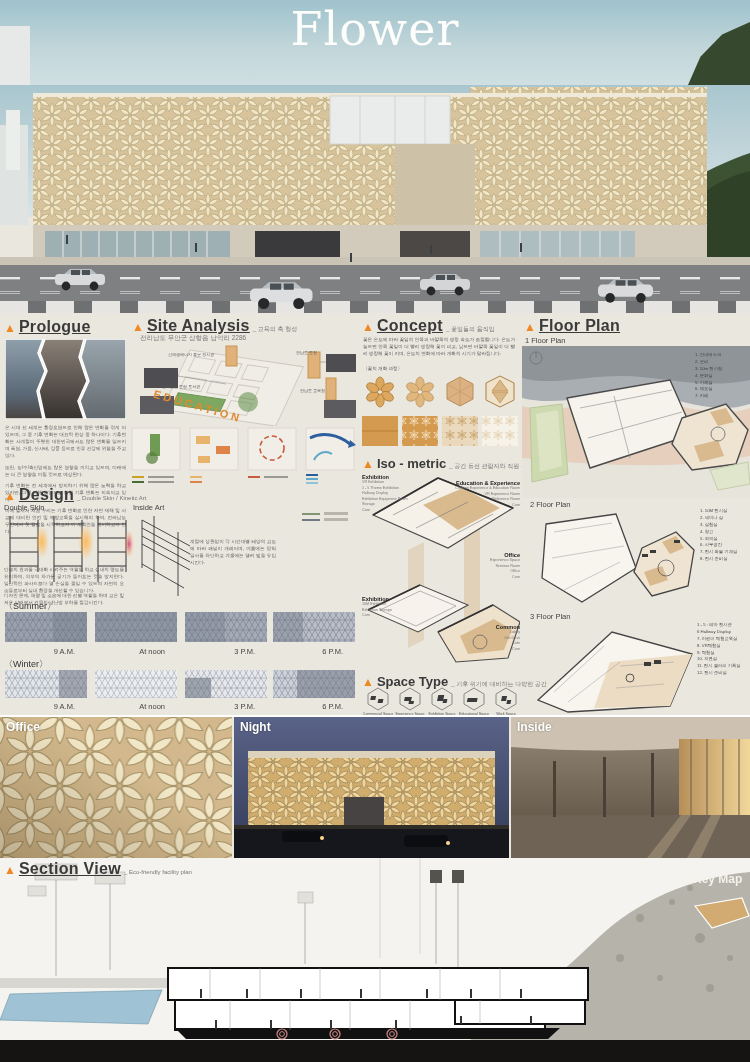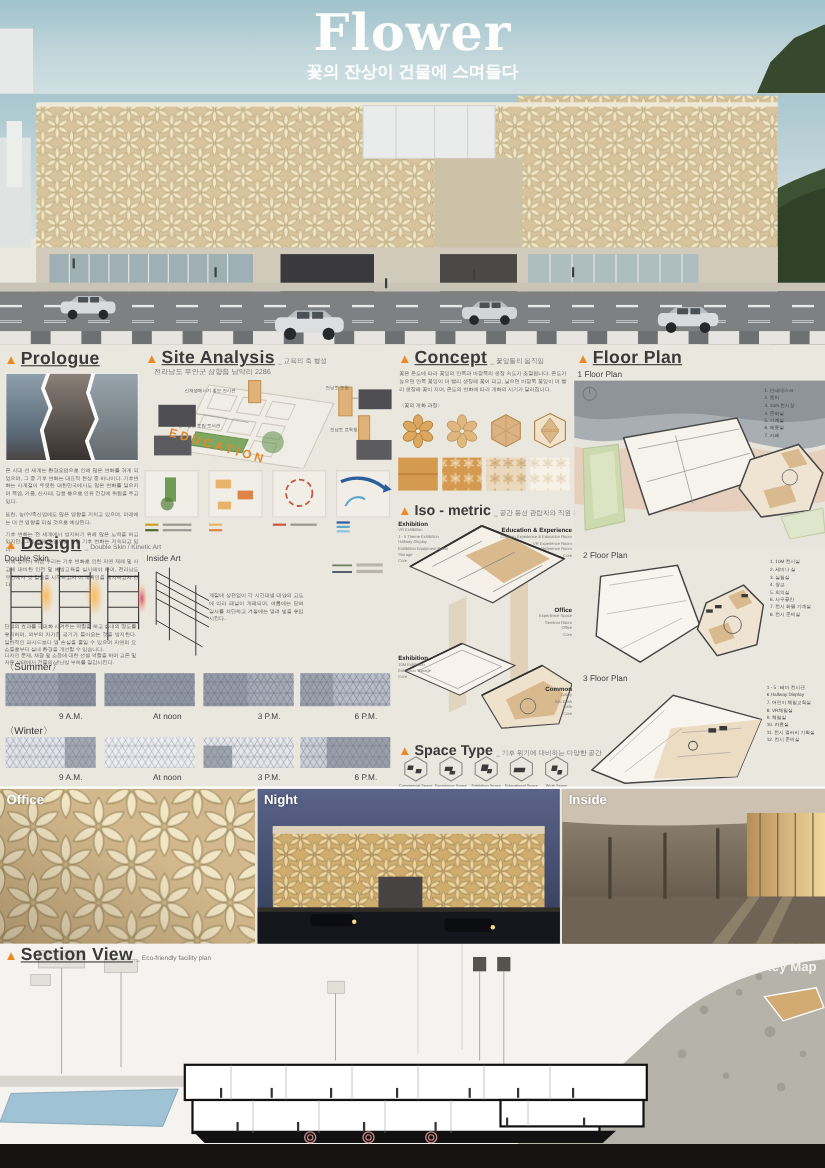--- a/index.html
+++ b/index.html
@@ -2,21 +2,21 @@
 <html><head>
 <meta charset="utf-8">
 <style>
   html,body{margin:0;padding:0;background:#777;}
   .board{position:relative;width:750px;height:1062px;margin:0 auto;background:#eae7df;
          font-family:"Liberation Sans",sans-serif;overflow:hidden;}
   .abs{position:absolute;}
   
   .hdr{left:0;top:0;width:750px;height:85px;background:linear-gradient(180deg,#9fc2cc 0%,#c3d7db 60%,#cfdfe2 100%);}
   .title{left:0;top:2px;width:750px;text-align:center;color:#fdfdfb;
-         font-family:"DejaVu Serif",serif;font-weight:bold;font-size:46px;letter-spacing:1px;}
+         font-family:"DejaVu Serif",serif;font-weight:normal;font-size:46px;letter-spacing:1px;}
   .subtitle{left:0;top:56px;width:750px;text-align:center;color:#ffffff;font-weight:bold;font-size:15px;}
   
   .h1row{display:flex;align-items:baseline;gap:3px;}
   .tri{color:#ee8822;font-size:12px;line-height:1;}
   .h1{font-weight:bold;font-size:16px;color:#3a3a3a;letter-spacing:.3px;text-decoration:underline;}
   .h1s{font-weight:bold;font-size:13px;color:#3a3a3a;}
   .sub{font-size:6px;color:#777;}
   .lbl7{font-size:7.5px;color:#444;}
   .p{font-size:4.6px;color:#5a5a5a;line-height:1.55;text-align:justify;}
   .leg{font-size:4.3px;color:#4a4a4a;line-height:1.6;}
@@ -34,21 +34,20 @@
 </style>
 </head>
 <body>
 
 <div class="board">
 
   <div class="abs hdr"></div>
   <div class="abs" style="left:0;top:26px;width:30px;height:59px;background:#e6e9e7;"></div>
   <div class="abs" style="left:688px;top:22px;width:62px;height:63px;background:#36492e;clip-path:polygon(100% 0,100% 100%,0 100%,20% 55%,55% 20%);"></div>
   <div class="abs title">Flower</div>
-  <div class="abs subtitle">꽃의 잔상이 건물에 스며들다</div>
 
   <svg class="abs" style="left:0;top:85px;" width="750" height="228">
     <defs>
       <linearGradient id="sky" x1="0" y1="0" x2="0" y2="1">
         <stop offset="0" stop-color="#a9c6ce"></stop>
           <stop offset="1" stop-color="#d9e4e6"></stop>
       </linearGradient>
       <g id="f1" stroke="#a79468" stroke-width="0.5" fill="#f1e6c6">
         <path d="M0,-1C2.6,-3.2 2.6,-8 0,-11.6C-2.6,-8 -2.6,-3.2 0,-1Z"></path>
         <path d="M0,-1C2.6,-3.2 2.6,-8 0,-11.6C-2.6,-8 -2.6,-3.2 0,-1Z" transform="rotate(60)"></path>

